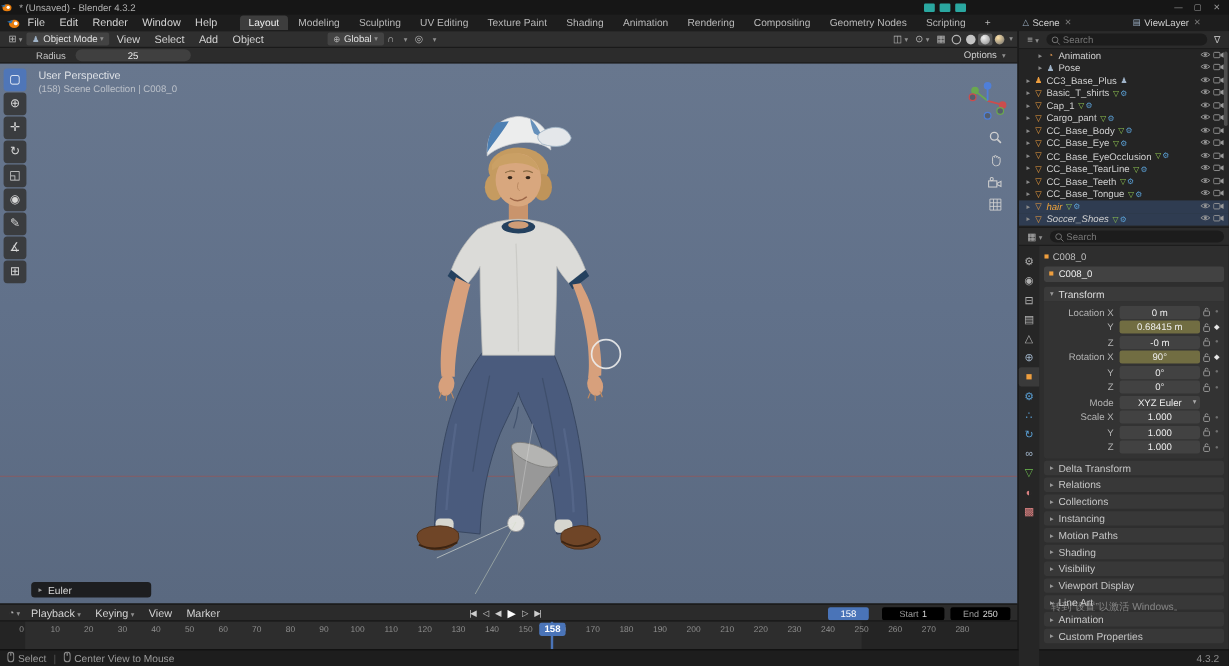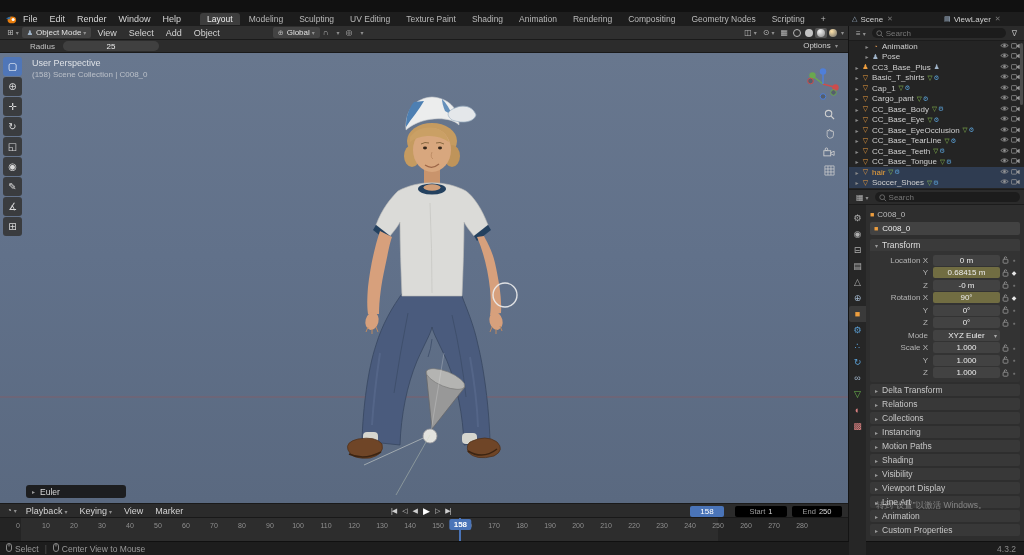--- a/index.html
+++ b/index.html
@@ -66,21 +66,21 @@
   .searchwrap svg{position:absolute;left:4px;top:2px;}
   .search{width:100%;box-sizing:border-box;height:10px;background:#1c1c1c;border:none;border-radius:6px;color:#bbb;font-size:8px;padding:0 4px 0 14px;outline:none;font-family:inherit;}
   .search::placeholder{color:#777;}
   #outliner-rows{height:148px;background:#242424;position:relative;overflow:hidden;border-bottom:1px solid #1c1c1c;}
   .orow{height:10.5px;display:flex;align-items:center;font-size:8px;color:#cfcfcf;padding-right:4px;}
   .orow .arr{color:#8a8a8a;font-size:6px;width:8px;text-align:center;}
   .orow .oic{font-size:7px;width:9px;text-align:center;}
   .orow .olabel{margin-left:2px;white-space:nowrap;}
   .orow .badges{margin-left:3px;font-size:6.5px;display:flex;gap:1px;}
   .orow .sp{flex:1;}
-  .orow.sel{background:rgba(74,116,184,.30);}
+  .orow.sel{background:rgba(74,116,184,.30);font-style:italic;}
   .orow.act .olabel{color:#f0a339;}
   #outl-scroll{position:absolute;right:1px;top:2px;width:3px;height:62px;background:#4d4d4d;border-radius:2px;}
   #props-body{display:flex;height:487px;}
   #prop-tabs{width:17px;background:#262626;padding-top:5px;}
   .ptab{height:16px;display:flex;align-items:center;justify-content:center;font-size:9px;}
   .ptab.active{background:#3a3a3a;border-radius:2px 0 0 2px;}
   #prop-content{flex:1;padding:3px 4px;overflow:hidden;}
   #breadcrumb{display:flex;align-items:center;gap:3px;height:12px;color:#bdbdbd;font-size:8px;}
   #objname{height:13px;background:#424242;border-radius:2px;display:flex;align-items:center;gap:4px;padding:0 4px;color:#ededed;font-size:8px;margin-top:2px;}
   .cubeic{color:#ee9e3e;font-size:7px;}
@@ -99,20 +99,38 @@
   
   #watermark{position:absolute;left:876px;top:497px;width:146px;pointer-events:none;z-index:50;}
   #watermark .w1{font-size:13px;color:rgba(242,242,242,.55);}
   #watermark .w2{font-size:8.5px;color:rgba(242,242,242,.40);margin-top:3px;}
 </style>
 </head>
 <body>
 
 <div id="app">
 
+  <div id="titlebar" class="abs flex">
+    <svg width="10" height="8" viewBox="0 0 12 9">
+        <ellipse cx="7" cy="5" rx="4.5" ry="3.5" fill="#e87d0d"></ellipse>
+        <circle cx="8.2" cy="4.6" r="1.6" fill="#fff"></circle>
+        <path d="M1,3 L6,1.8 L4,4.5 Z" fill="#2a6fae"></path>
+      </svg>
+    <span class="title">* (Unsaved) - Blender 4.3.2</span>
+    <div class="abs" style="left:770px;top:2.5px;display:flex;">
+      <span class="tbadge"></span>
+      <span class="tbadge"></span>
+      <span class="tbadge"></span>
+    </div>
+    <div class="abs flex" style="right:2px;top:0;height:12px;">
+      <span class="winbtn">—</span>
+      <span class="winbtn">▢</span>
+      <span class="winbtn">✕</span>
+    </div>
+  </div>
 
   <div id="topbar" class="abs flex">
     <svg width="12" height="9" viewBox="0 0 14 10" style="margin-left:5px;">
         <ellipse cx="8" cy="5.5" rx="5" ry="4" fill="#e87d0d"></ellipse>
         <circle cx="9.5" cy="5" r="1.8" fill="#fff"></circle>
         <path d="M1,3.5 L7,1.5 L5,5 Z" fill="#2a6fae"></path>
       </svg>
     <div id="topbar-menus" class="flex">
         <span class="menu">File</span>
         <span class="menu">Edit</span>

